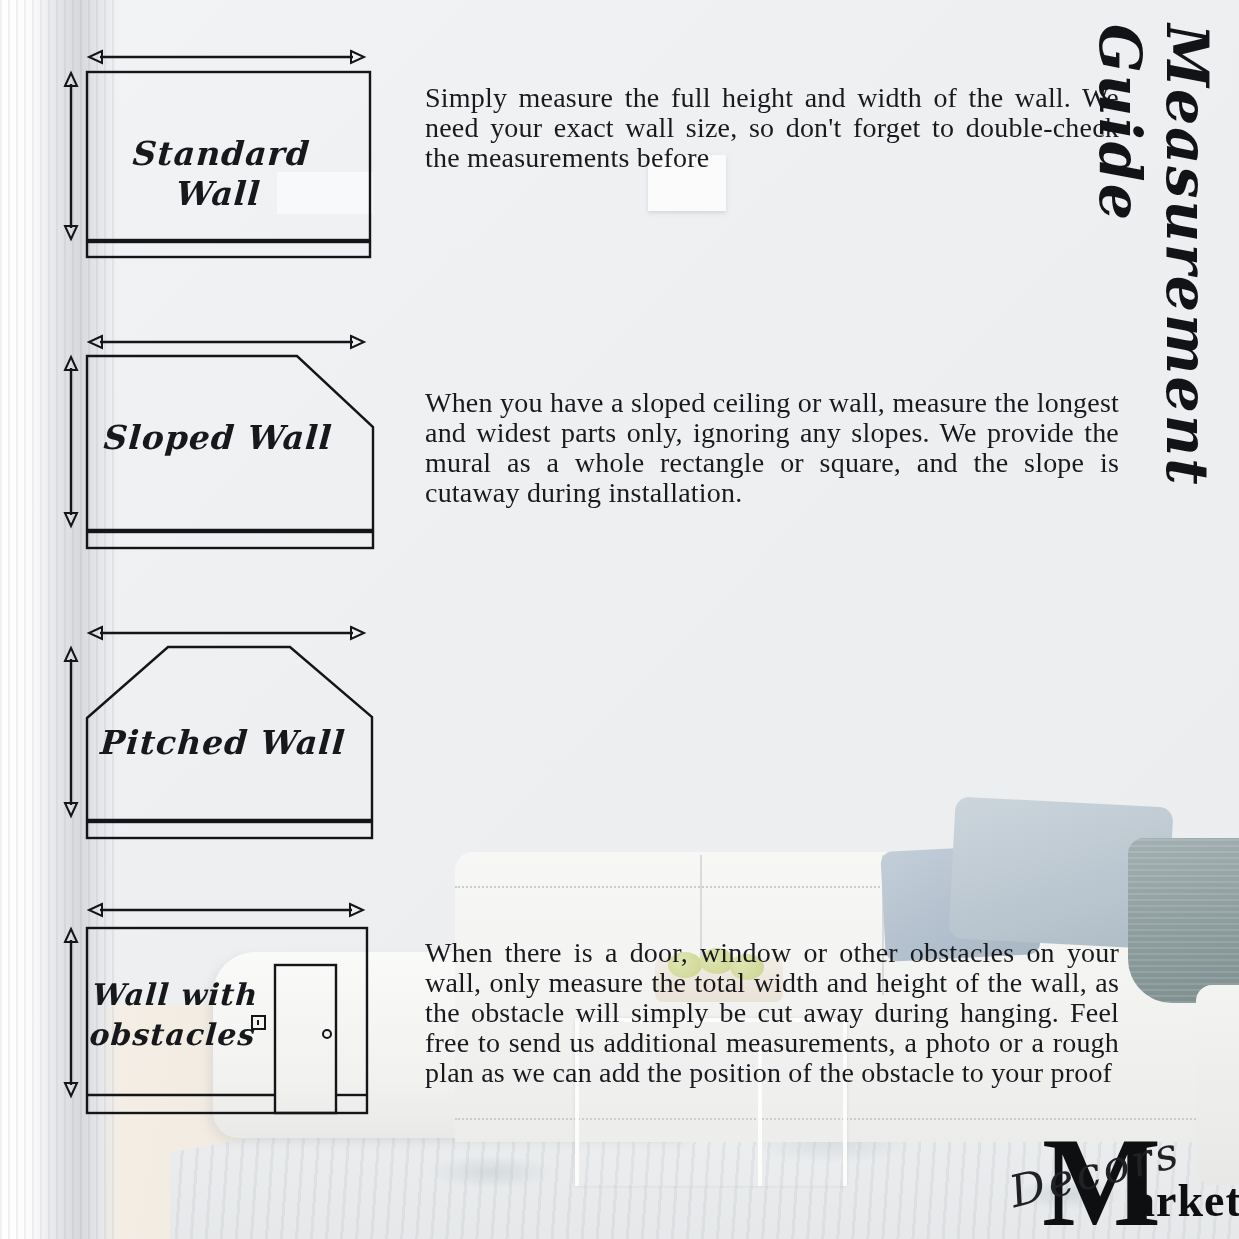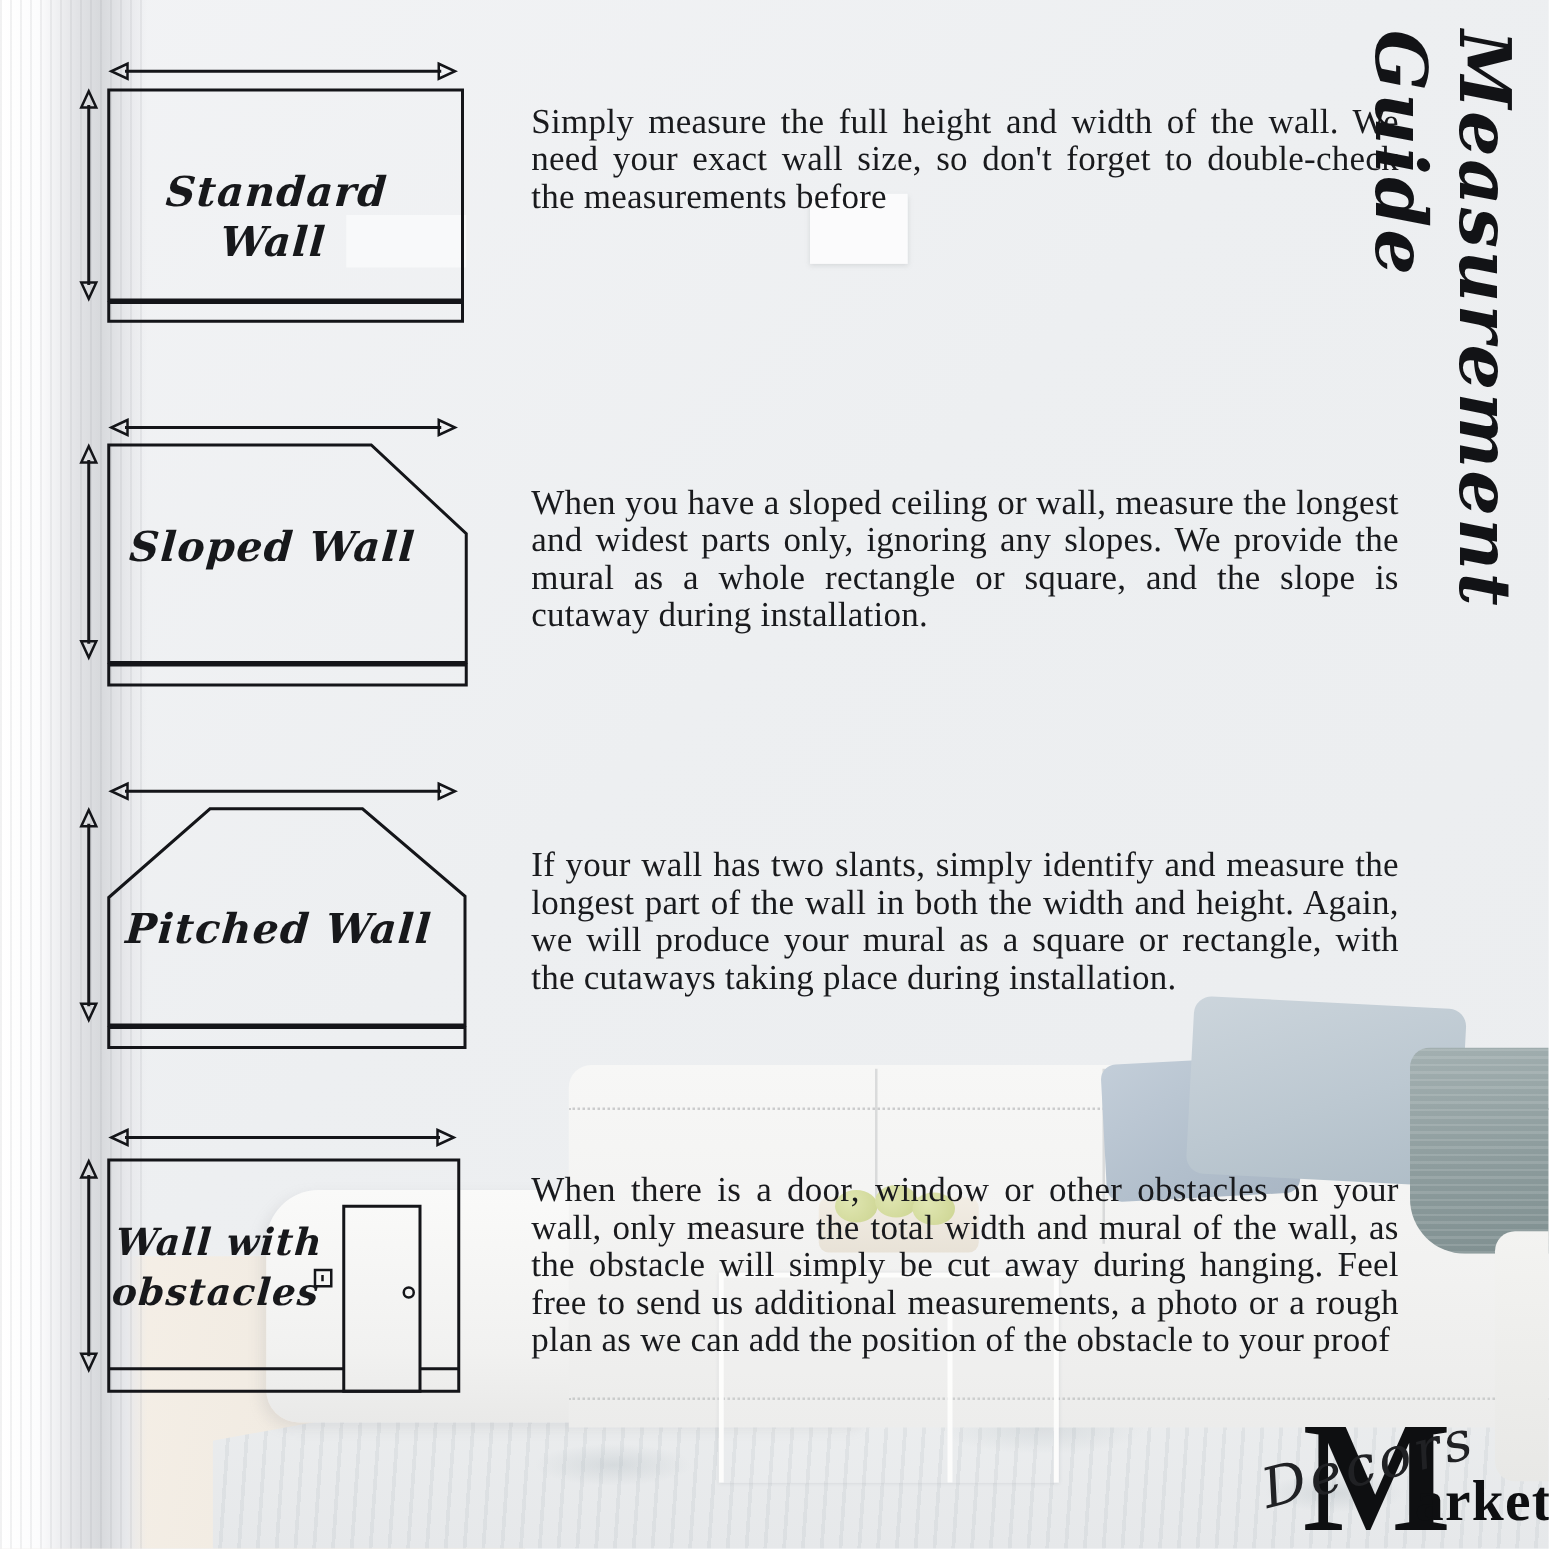--- a/index.html
+++ b/index.html
@@ -214,23 +214,20 @@
         <path d="M291,7 L304,13 L291,19 Z" fill="rgba(255,255,255,.65)" stroke-width="2"></path>
         <line x1="11" y1="39" x2="11" y2="185"></line>
         <path d="M5,41 L11,28 L17,41 Z" fill="rgba(255,255,255,.65)" stroke-width="2"></path>
         <path d="M5,183 L11,196 L17,183 Z" fill="rgba(255,255,255,.65)" stroke-width="2"></path>
         <path class="stroked" d="M27,98 L108,27 L230,27 L312,97 L312,200 L27,200 Z" fill="rgba(255,255,255,.35)"></path>
         <rect class="stroked" x="27" y="202" width="285" height="16" fill="rgba(255,255,255,.35)"></rect>
       </g>
     </svg>
     <div class="wall-label">Pitched Wall</div>
   </div>
-  <div class="desc t3">
-    <p>If your wall has two slants, simply identify and measure the longest part of the wall in both the width and height. Again, we will produce your mural as a square or rectangle, with the cutaways taking place during installation.</p>
-  </div>
 
   <div class="diagram d4">
     <svg viewBox="0 0 320 225">
       <g stroke-width="2.4">
         <line x1="40" y1="15" x2="292" y2="15"></line>
         <path d="M42,9 L29,15 L42,21 Z" fill="rgba(255,255,255,.65)" stroke-width="2"></path>
         <path d="M290,9 L303,15 L290,21 Z" fill="rgba(255,255,255,.65)" stroke-width="2"></path>
         <line x1="11" y1="45" x2="11" y2="190"></line>
         <path d="M5,47 L11,34 L17,47 Z" fill="rgba(255,255,255,.65)" stroke-width="2"></path>
         <path d="M5,188 L11,201 L17,188 Z" fill="rgba(255,255,255,.65)" stroke-width="2"></path>
@@ -242,21 +239,21 @@
         <rect class="stroked" x="192" y="121" width="13" height="13" stroke-width="2" fill="rgba(255,255,255,.5)"></rect>
         <line x1="198" y1="125" x2="198" y2="130" stroke-width="2"></line>
       </g>
     </svg>
     <div class="wall-label">
       <div>Wall with</div>
       <div>obstacles</div>
     </div>
   </div>
   <div class="desc t4">
-    <p>When there is a door, window or other obstacles on your wall, only measure the total width and mural of the wall, as the obstacle will simply be cut away during hanging. Feel free to send us additional measurements, a photo or a rough plan as we can add the position of the obstacle to your proof</p>
+    <p>When there is a door, window or other obstacles on your wall, only measure the total width and height of the wall, as the obstacle will simply be cut away during hanging. Feel free to send us additional measurements, a photo or a rough plan as we can add the position of the obstacle to your proof</p>
   </div>
 
   <div class="vertical-title">Measurement Guide</div>
 
   <div class="logo">
     <div class="logo-m">M</div>
     <div class="logo-arket">arket</div>
     <div class="logo-decors">Decors</div>
   </div>
 

